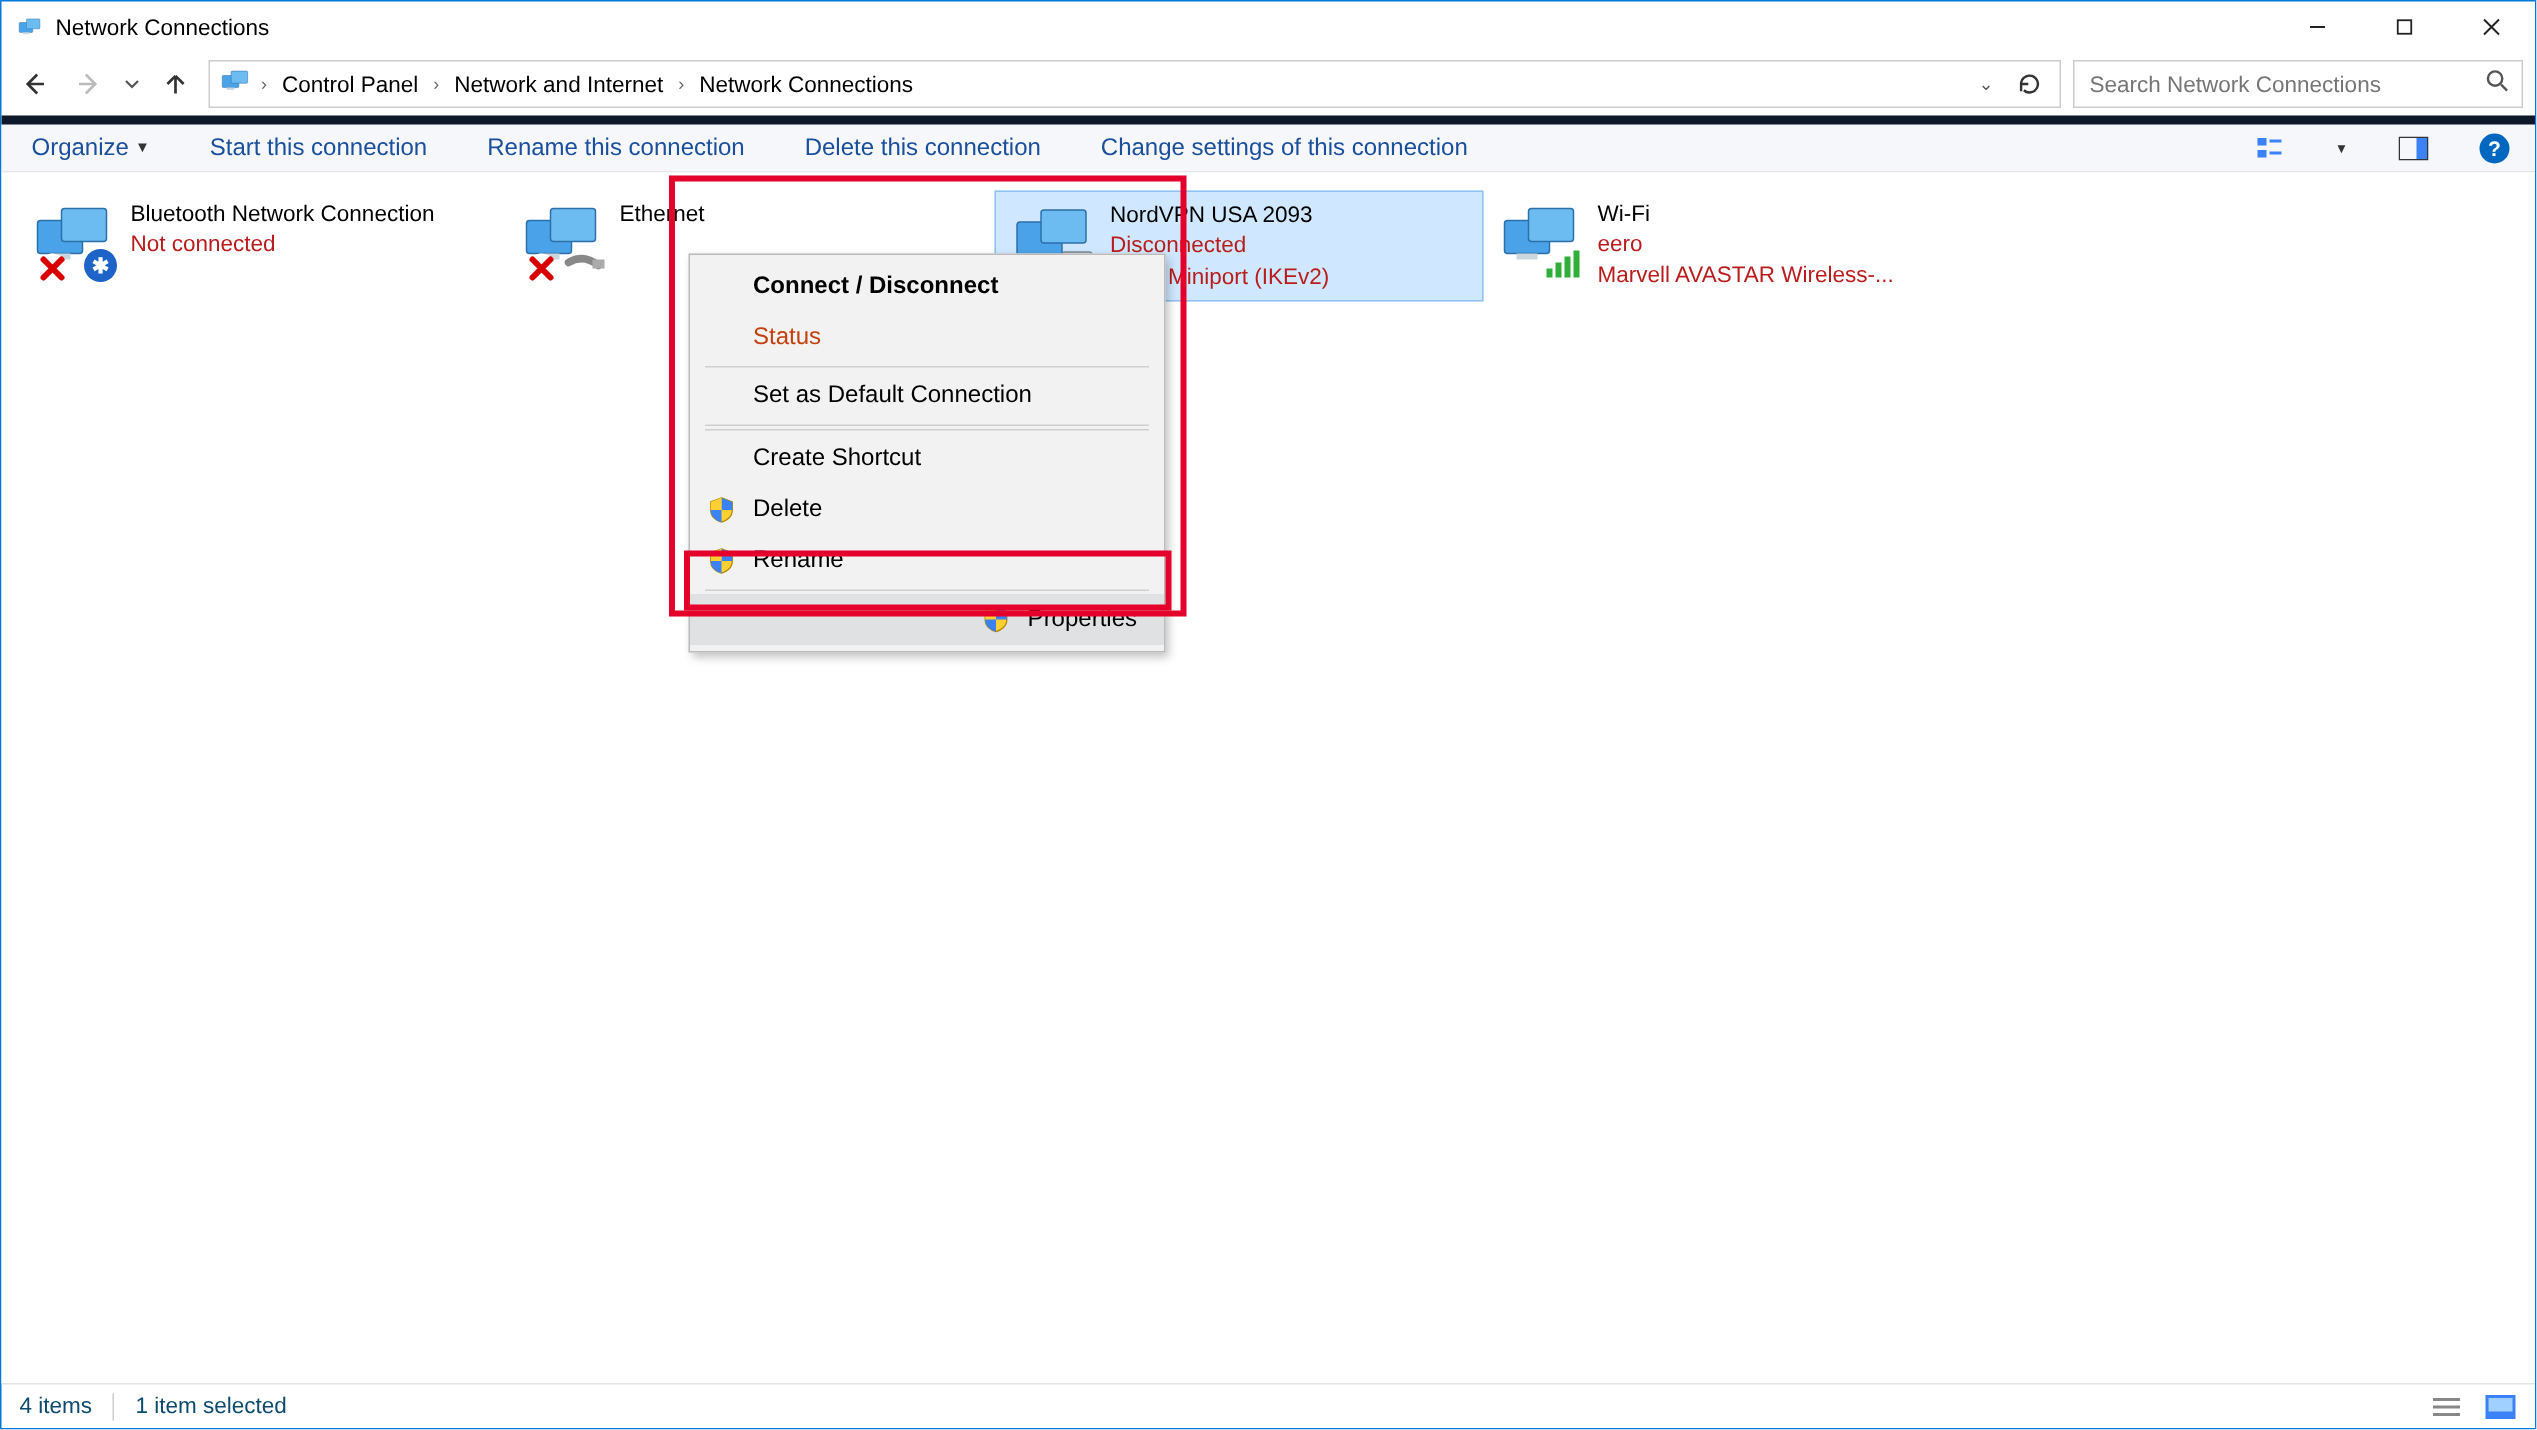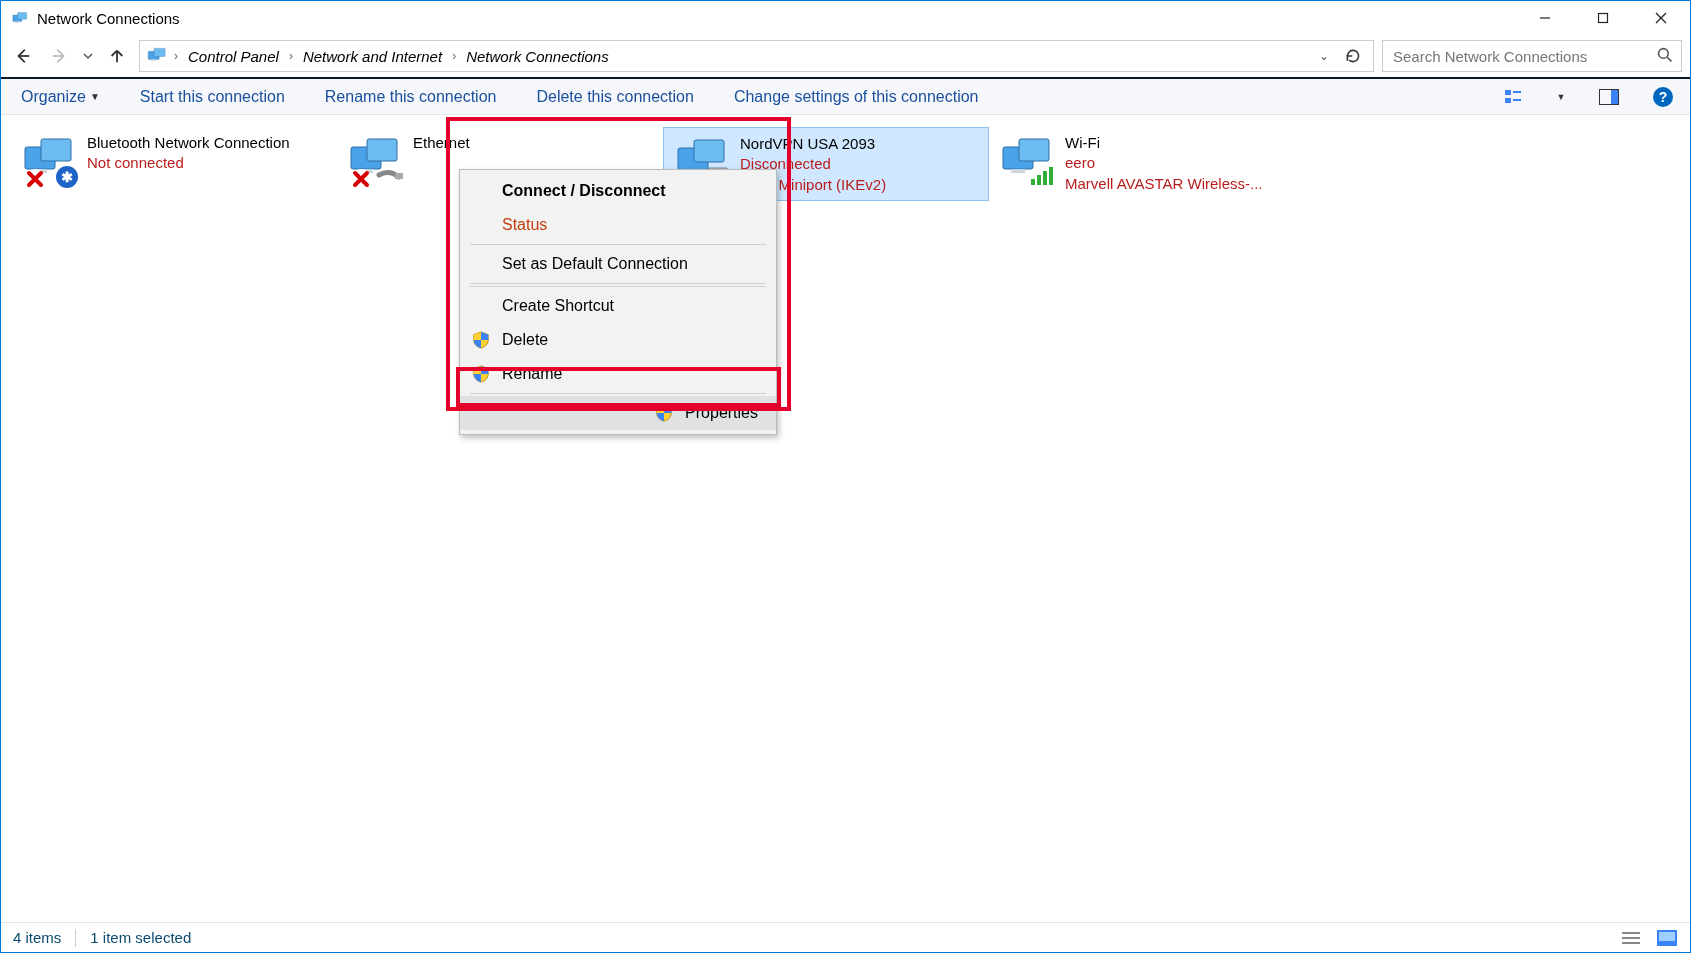--- a/index.html
+++ b/index.html
@@ -9,29 +9,29 @@
   .titlebar { height: 34px; display: flex; align-items: center; padding-left: 10px; }
   .titlebar .icon { width: 18px; height: 18px; margin-right: 8px; }
   .titlebar .title { flex: 0 0 auto; font-size: 15px; }
   .titlebar .spacer { flex: 1; }
   .win-btn { width: 58px; height: 34px; display: flex; align-items: center; justify-content: center; }
   
   .navrow { height: 42px; display: flex; align-items: center; padding: 0 8px; gap: 8px; }
   .nav-btn { width: 28px; height: 28px; display: flex; align-items: center; justify-content: center; color: #555; }
   .nav-btn.disabled { color: #bbb; }
   .addressbar { flex: 1; height: 32px; border: 1px solid #ccc; display: flex; align-items: center; padding: 0 6px; gap: 6px; }
-  .crumb { font-size: 15px; color: #000; padding: 2px 4px; white-space: nowrap; font-style: italic; }
+  .crumb { font-size: 15px; color: #000; padding: 2px 4px; white-space: nowrap; }
   .crumb-sep { color: #666; font-size: 12px; }
   .addr-tail { flex: 1; }
   .addr-chev { color: #555; font-size: 12px; padding: 0 4px;}
   .refresh-btn { width: 28px; height: 28px; display:flex; align-items:center; justify-content:center; color:#333; }
   .searchbox { width: 300px; height: 32px; border: 1px solid #ccc; display: flex; align-items: center; padding: 0 8px; color: #888; gap:6px;}
   .searchbox input { border:none; outline:none; flex:1; font-size:15px; color:#555; background:transparent;}
   
-  .cmdbar { height: 38px; background: #f5f7fa; border-top: 2px solid #0f172a; border-bottom: 1px solid #e5e5e5; display: flex; align-items: center; padding: 0 14px; gap: 28px; }
+  .cmdbar { height: 38px; background: #f5f7fa; border-top: 6px solid #0f172a; border-bottom: 1px solid #e5e5e5; display: flex; align-items: center; padding: 0 14px; gap: 28px; }
   .cmdbar .cmd { font-size: 16px; color: #1a4f9c; padding: 4px 6px; white-space: nowrap; display:flex; align-items:center; gap:4px;}
   .cmdbar .spacer { flex: 1; }
   .cmdbar .iconbtn { display:flex; align-items:center; justify-content:center; width:26px; height:26px; color:#1a4f9c; }
   .help-circle { width:20px; height:20px; border-radius:50%; background:#0067c0; color:#fff; display:flex; align-items:center; justify-content:center; font-size:14px; font-weight:bold;}
   
   .content { flex: 1; position: relative; overflow: hidden; background: #fff; }
   .items { display: flex; flex-wrap: wrap; padding: 12px 10px; gap: 0; align-content: flex-start;}
   .item { width: 326px; height: 74px; display: flex; padding: 6px 8px; align-items: flex-start; gap: 8px; }
   .item.selected { background: #cfe8ff; border: 1px solid #8fc2f0; }
   .item .icon-wrap { width: 60px; height: 56px; position: relative; flex: none; }

